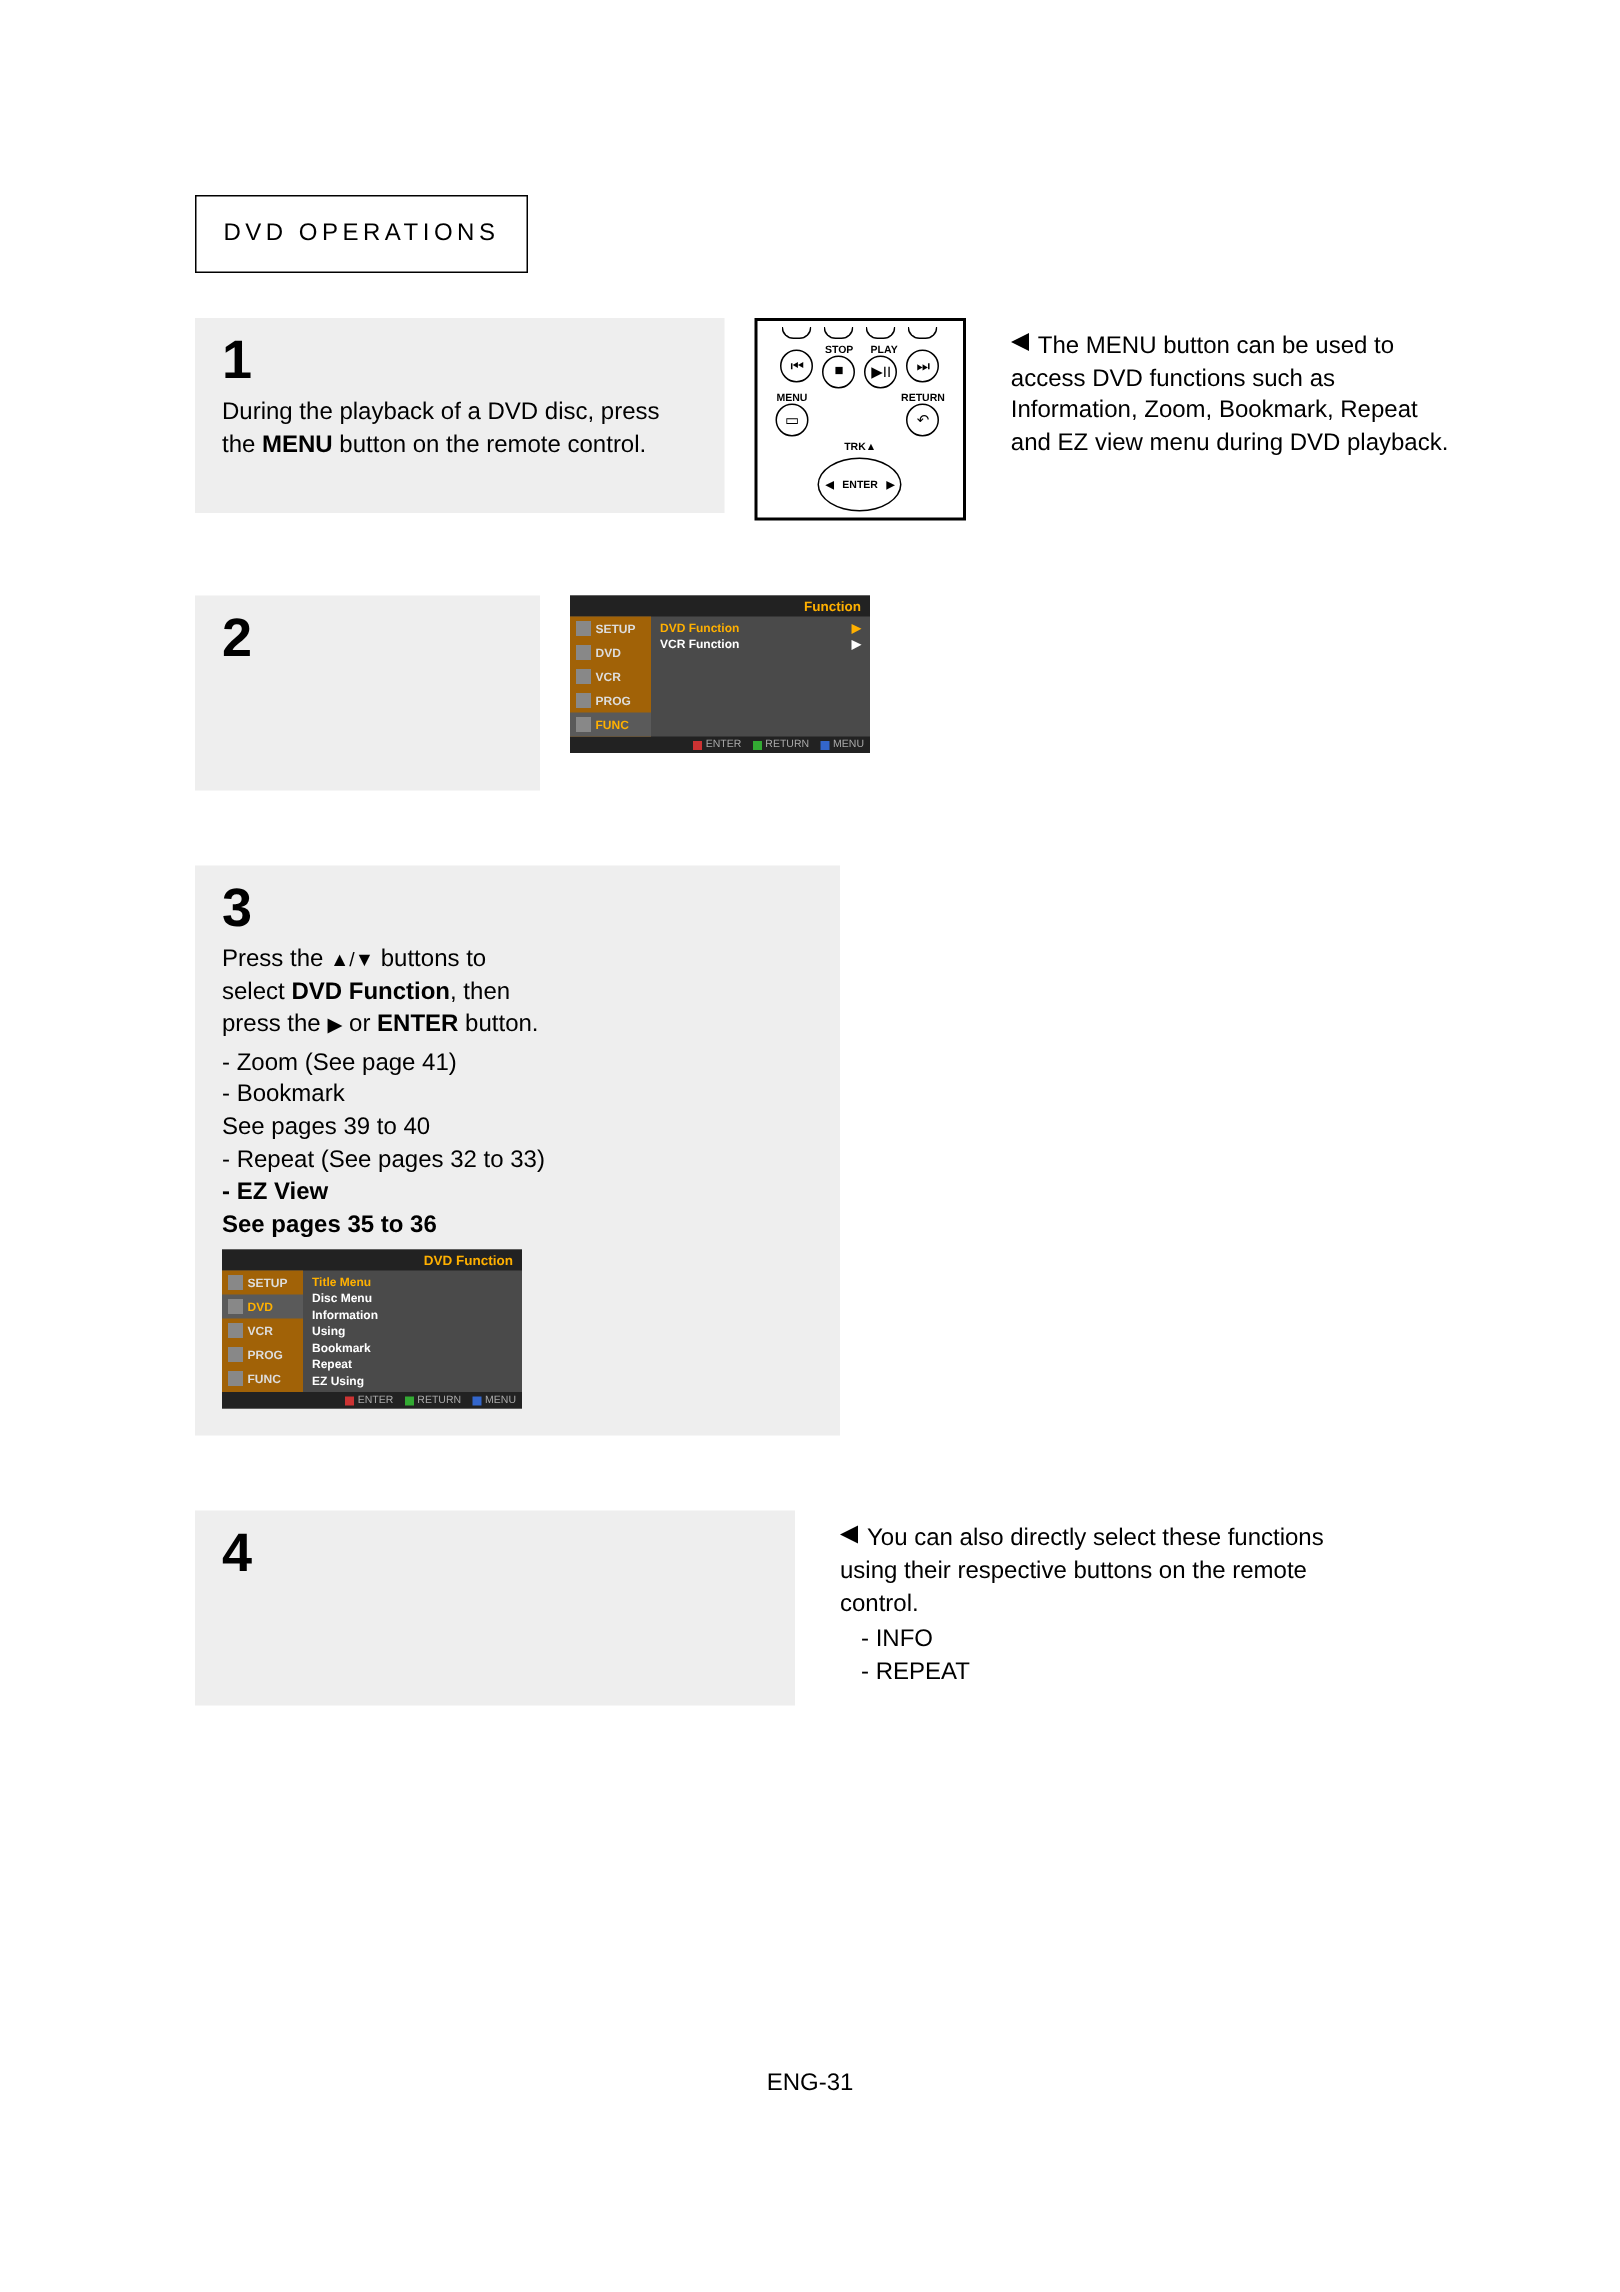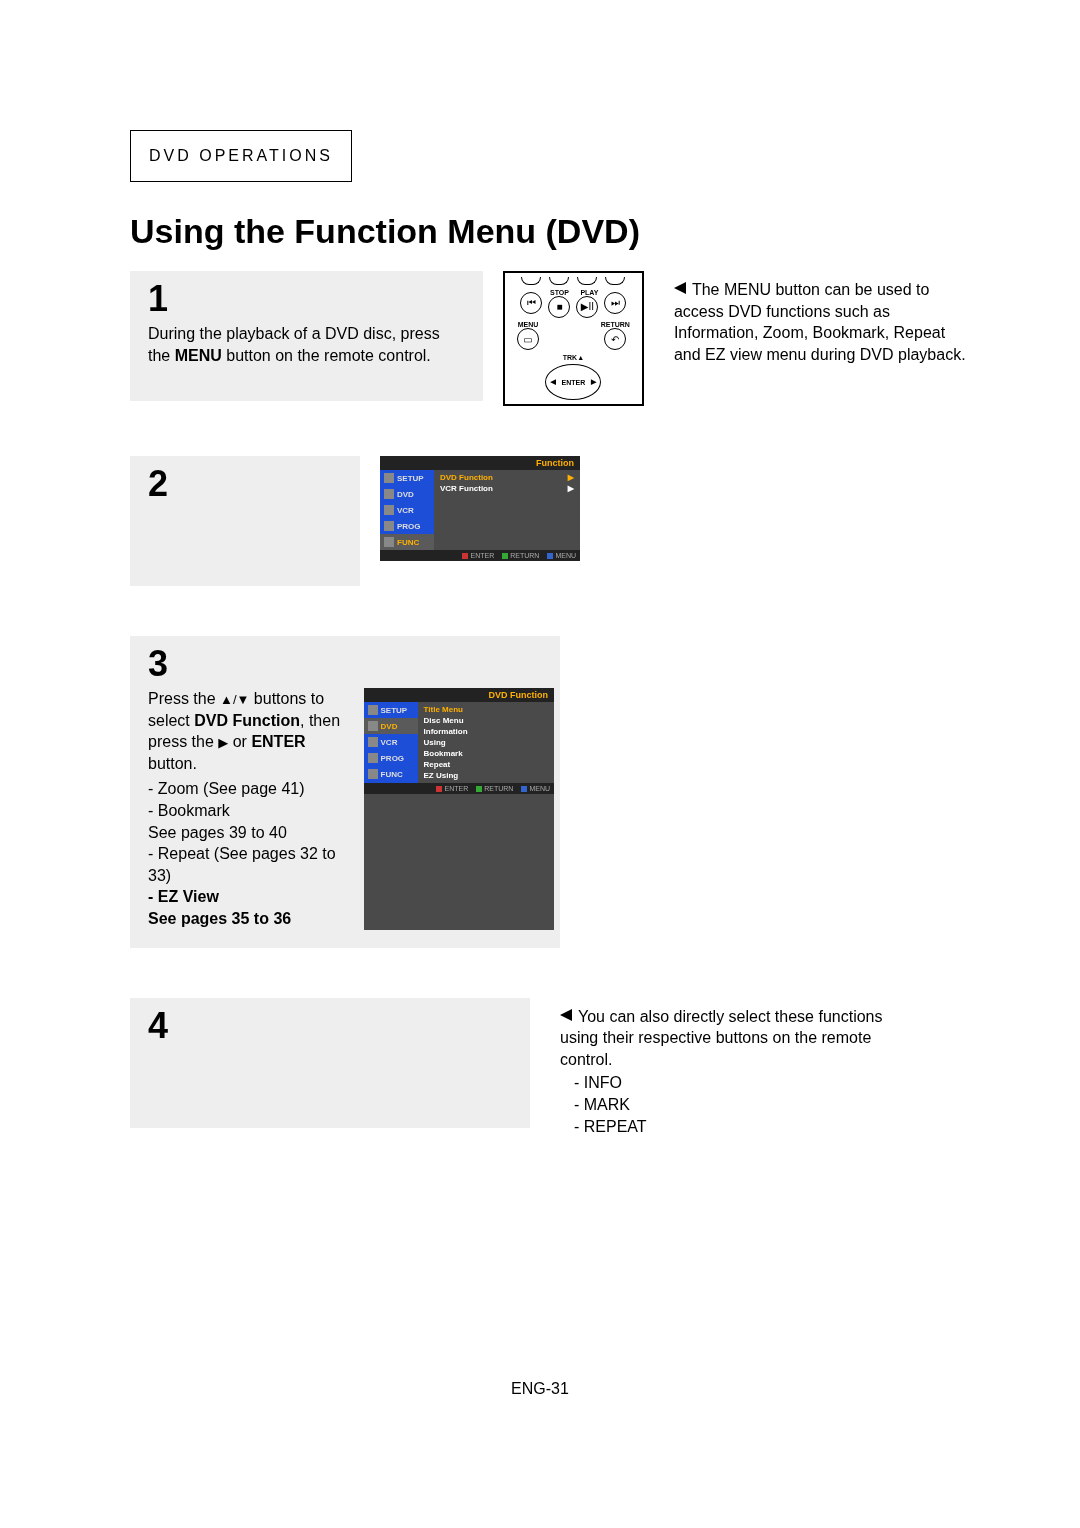--- a/index.html
+++ b/index.html
@@ -107,21 +107,21 @@
     color: #fff;
     font-size: 9px;
     position: relative;
   }
   .osd-header {
     background: #222; color: #ffb000; font-weight: bold;
     text-align: right; padding: 2px 6px; font-size:9px;
   }
   .osd-body { display:flex; }
   .osd-sidebar {
-    width: 54px; background: #1d4ed8;
+    width: 54px; background: #a16207;
     display:flex; flex-direction:column;
   }
   .osd-tab {
     padding:3px 4px; display:flex; align-items:center; gap:3px;
     font-size:8px; font-weight:bold; color:#ddd;
   }
   .osd-tab.selected { background:#5a5a5a; color:#ffb000; }
   .osd-tab .ico {
     width:10px; height:10px; background:#888; display:inline-block;
   }
@@ -134,40 +134,39 @@
   }
   .osd-item.orange { color:#ffb000; }
   .osd-footer {
     background:#222; color:#aaa; font-size:7px;
     display:flex; justify-content:flex-end; gap:8px; padding:2px 4px;
   }
   .osd-footer span { display:flex; align-items:center; gap:2px;}
   .dot { width:6px; height:6px; display:inline-block;}
   .dot.red{background:#c33;} .dot.green{background:#3a3;} .dot.blue{background:#36c;}
   .step3-left { width:220px; }
-  .step3-wrap { display:flex; gap:6px; }
+  .step3-wrap { display:flex; gap:6px;flex-direction:column; }
   .footer-pg {
     text-align:center; font-size:16px;
     position:absolute; bottom:130px; left:0; right:0;
   }
   .arrow-glyph { font-size:13px; }
   .right-col { padding-top: 8px; }
   .note-list { margin-left: 14px; margin-top:2px;}
   .note-list div::before { content:"-  "; }
 </style>
 </head>
 <body>
 
 <div class="page">
 
   <div class="section-label-box">
     <span class="section-label">DVD OPERATIONS</span>
   </div>
 
-  <h1 class="page-title">Using the Function Menu (DVD)</h1>
 
   
   <div class="step-block">
     <div class="step-left">
       <div class="step-num">1</div>
       <div class="step-text">
         <span>During the playback of a DVD disc, press the </span><b>MENU</b><span> button on the remote control.</span>
       </div>
     </div>
 
@@ -362,21 +361,20 @@
   
   <div class="step-block">
     <div class="step-left" style="width:400px;">
       <div class="step-num">4</div>
     </div>
 
     <div class="step-right right-col">
       <span class="note-arrow"></span><span>You can also directly select these functions using their respective buttons on the remote control.</span>
       <div class="note-list">
         <div>INFO</div>
-        <div>MARK</div>
         <div>REPEAT</div>
       </div>
     </div>
   </div>
 
 </div>
 
 <div class="footer-pg">ENG-31</div>
 
 </body></html>

